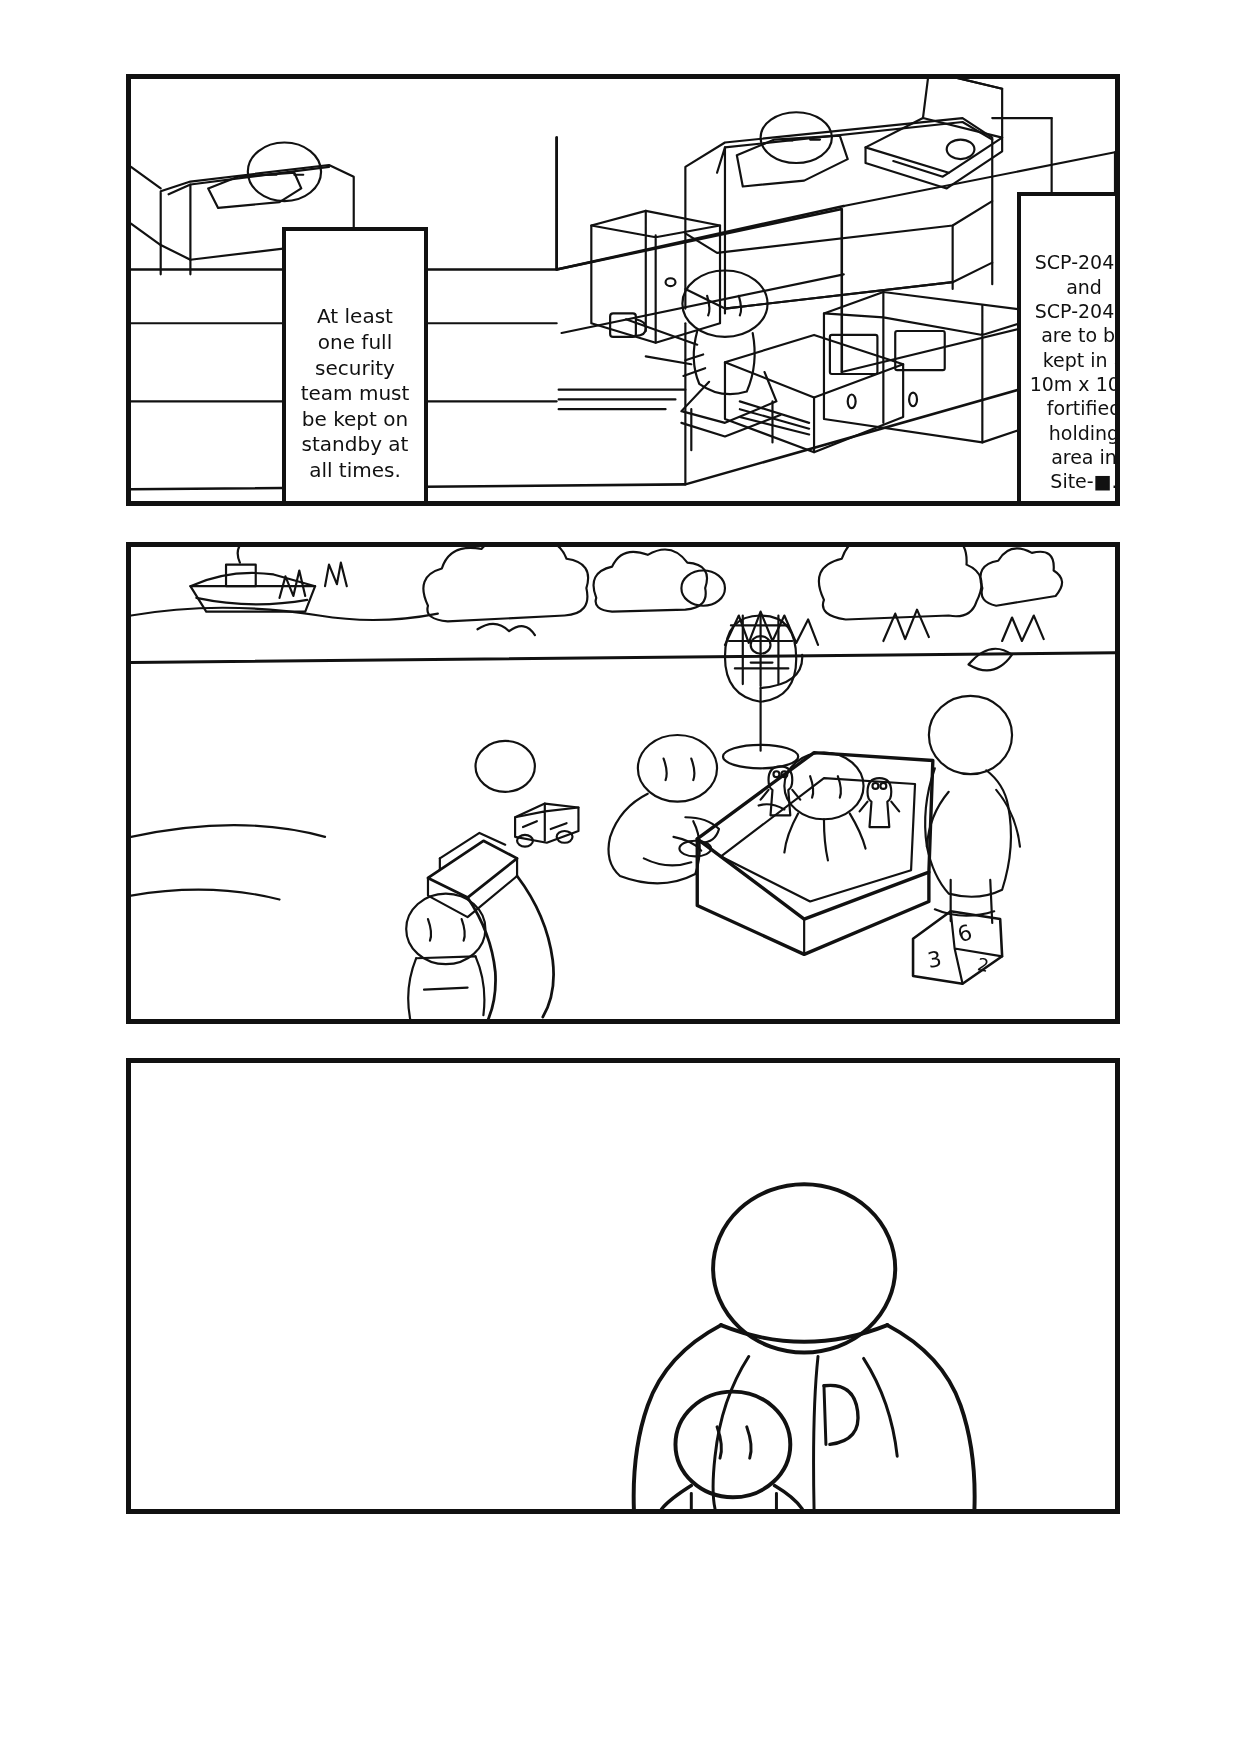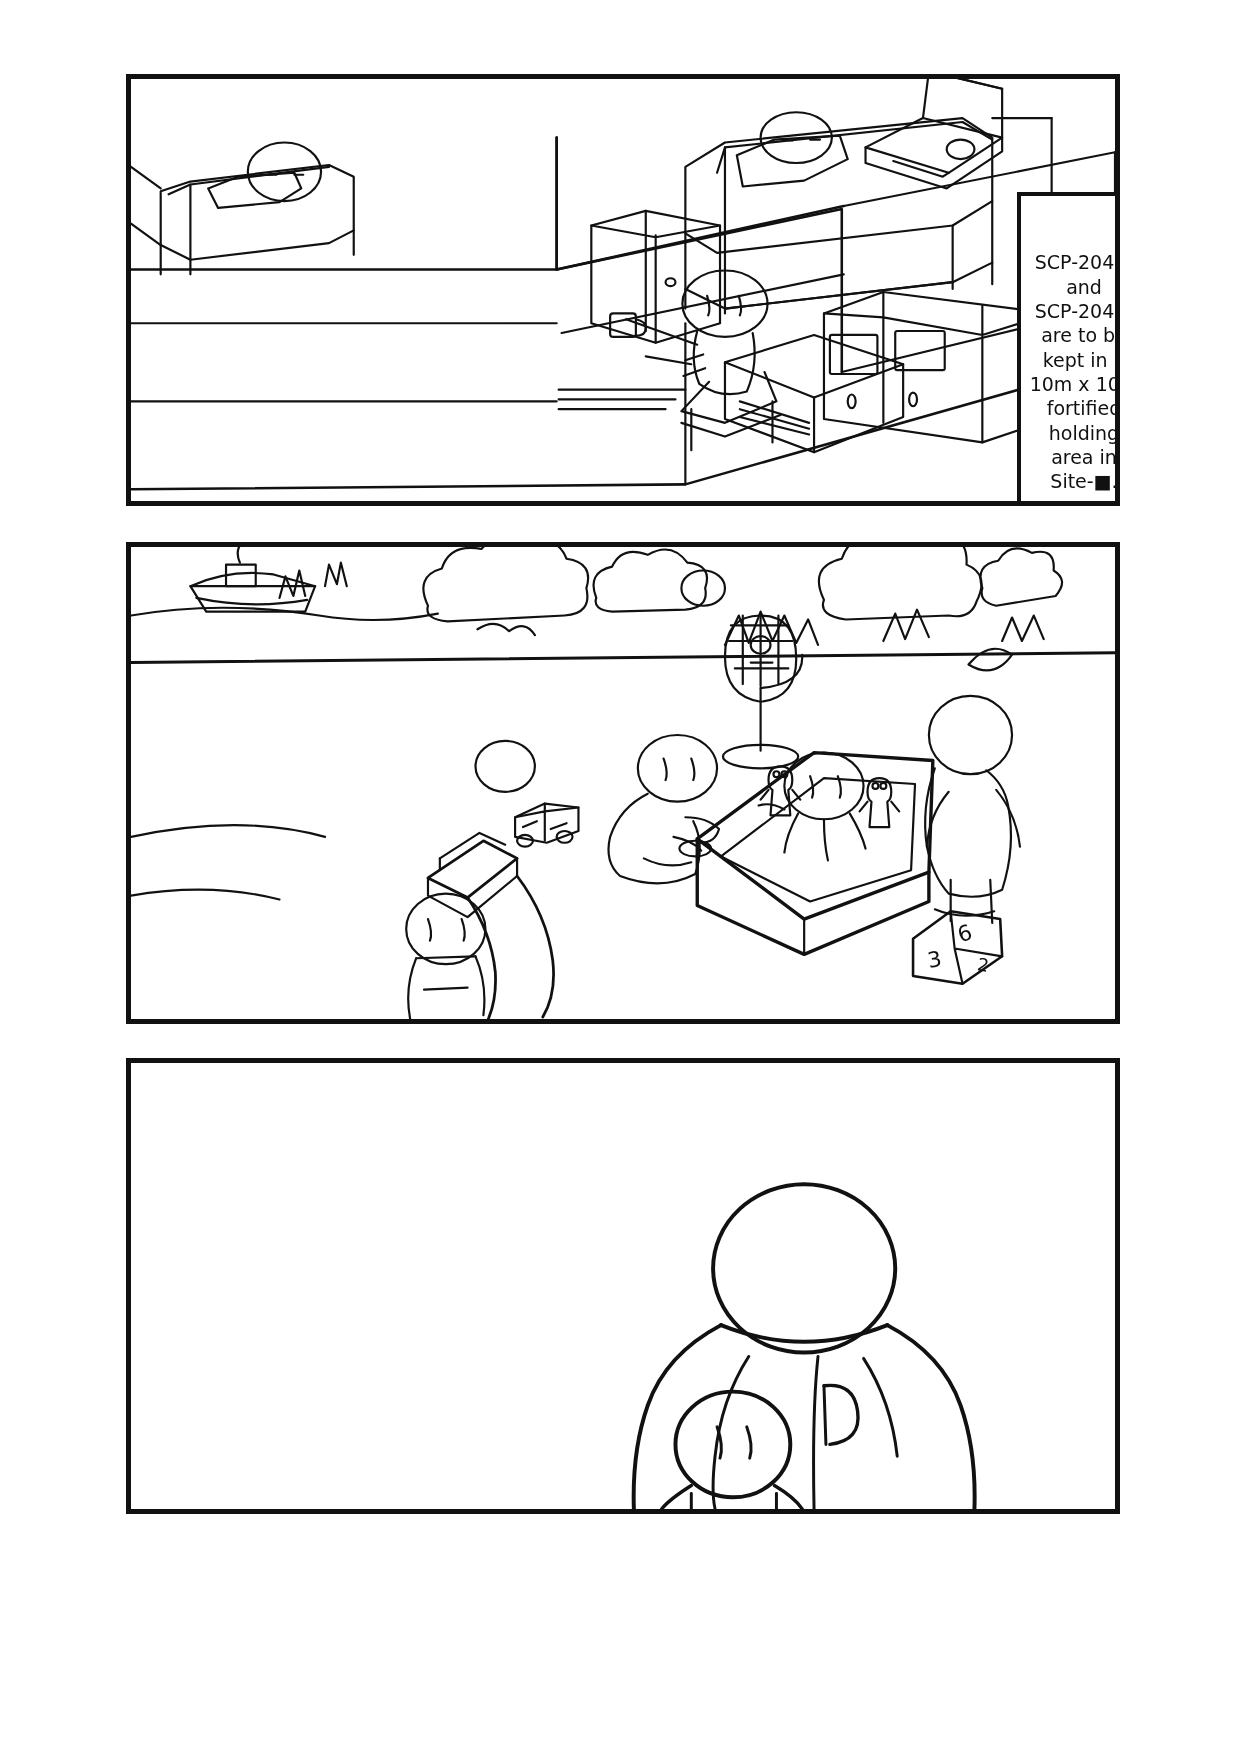--- a/index.html
+++ b/index.html
@@ -144,20 +144,29 @@
           <path d="M994 75 L994 290"></path>
           <path d="M930 40 L930 240"></path>
           <path d="M870 40 L930 40"></path>
 
           <path d="M0 90 L30 112"></path>
           <path d="M0 148 L30 170"></path>
         </g>
       </svg>
     </div>
 
+    <div class="caption" id="cap-security">
+      <span class="cap-text">At least
+one full
+security
+team must
+be kept on
+standby at
+all times.</span>
+    </div>
     <div class="caption" id="cap-holding">
       <span class="cap-text">SCP-204-1
 and
 SCP-204-2
 are to be
 kept in a
 10m x 10m
 fortified
 holding
 area in

